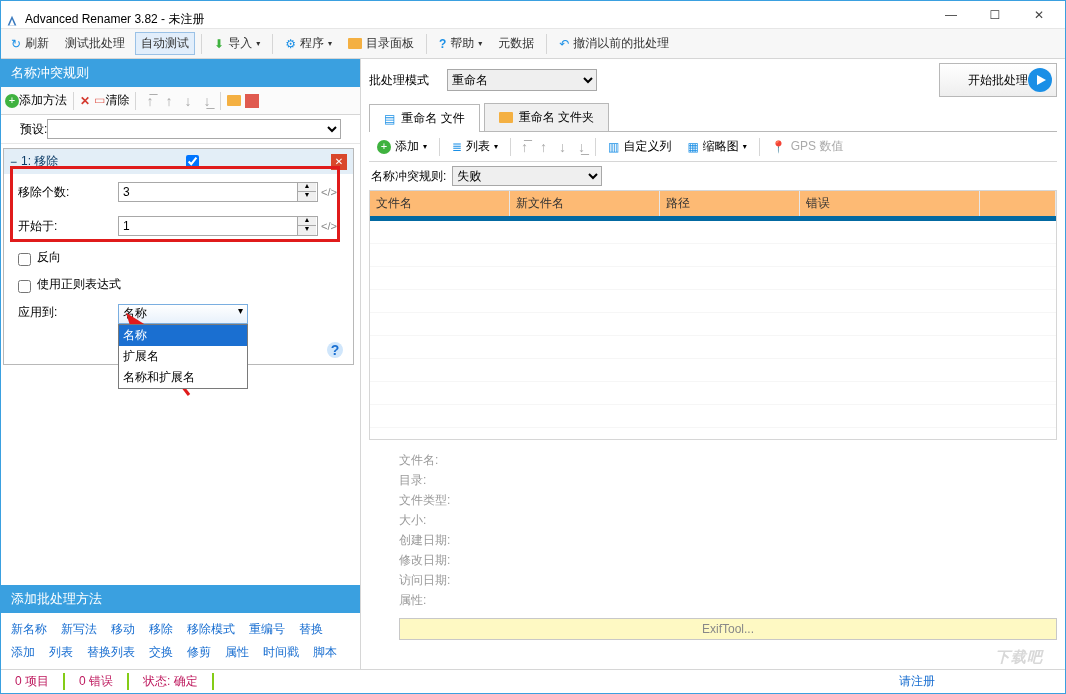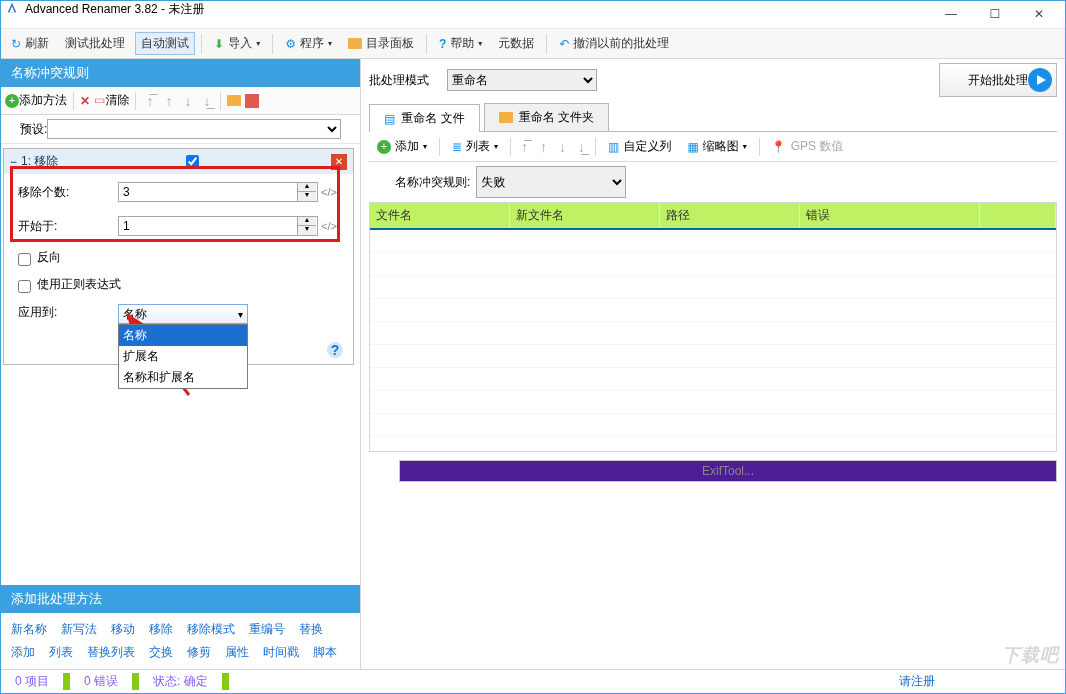--- a/index.html
+++ b/index.html
@@ -1,17 +1,17 @@
 <!DOCTYPE html>
 <html><head>
 <meta charset="utf-8">
 <style>
 * { box-sizing: border-box; margin: 0; padding: 0; font-family: "Microsoft YaHei", "Segoe UI", sans-serif; font-size: 12px; }
 body { width: 1066px; height: 694px; background: #fff; overflow: hidden; position: relative; border: 1px solid #3aa0e0; }
-.titlebar { height: 28px; display: flex; align-items: flex-start; padding: 0 4px; background: #fff; border-bottom: 1px solid #e6e6e6; }
+.titlebar { height: 28px; display: flex; align-items: flex-end; padding: 0 4px; background: #fff; border-bottom: 1px solid #e6e6e6; }
 .titlebar .title { margin-left: 6px; color: #000; }
 .titlebar .winctrl { margin-left: auto; display: flex; }
 .titlebar .winctrl div { width: 44px; height: 26px; text-align: center; line-height: 26px; color: #444; }
 .toolbar { height: 30px; display: flex; align-items: center; padding: 0 4px; gap: 4px; border-bottom: 1px solid #d6d6d6; background: #f7f7f7; }
 .toolbar .tbtn { display: flex; align-items: center; gap: 4px; padding: 3px 6px; color: #333; white-space: nowrap; }
 .toolbar .active { background: #e2eefb; border: 1px solid #9ac1e6; padding: 2px 5px; }
 .toolbar .sep { width: 1px; height: 20px; background: #d6d6d6; margin: 0 2px; }
 .ico { display: inline-block; width: 14px; height: 14px; }
 .content { display: flex; height: calc(100% - 28px - 30px - 24px); }
 .left { width: 360px; border-right: 1px solid #d6d6d6; display: flex; flex-direction: column; }
@@ -26,61 +26,61 @@
 .method-header input[type=checkbox] { margin-left: auto; margin-right: 4px; }
 .method-body { padding: 8px 8px 8px 14px; display: grid; grid-template-columns: 100px 180px 20px 22px; row-gap: 14px; align-items: center; position: relative; }
 .method-body input[type=text] { border: 1px solid #a8a8a8; height: 20px; padding: 0 4px; width: 100%; }
 .spinner { display: flex; flex-direction: column; border: 1px solid #a8a8a8; border-left: none; }
 .spinner div { height: 9px; width: 18px; line-height: 6px; text-align: center; font-size: 7px; border-bottom: 1px solid #a8a8a8; background: #f0f0f0; }
 .spinner div:last-child { border-bottom: none; }
 .code-ico { color: #888; font-size: 11px; text-align: center; }
 .redbox { position: absolute; border: 3px solid #e01b1b; pointer-events: none; }
 .chkrow { padding: 5px 14px; display: flex; align-items: flex-end; gap: 6px; }
 .apply-row { padding: 6px 14px 40px 14px; display: grid; grid-template-columns: 100px 130px 1fr; align-items: start; position: relative; }
-.combo { border: 1px solid #7aaee0; height: 20px; background: linear-gradient(#fff,#e8f1fb); display: flex; align-items: center; padding: 0 4px; position: relative; }
+.combo { border: 1px solid #7aaee0; height: 20px; background: linear-gradient(#fff,#e8f1fb); display: flex; padding: 0 4px; position: relative; }
 .combo::after { content: "▾"; margin-left: auto; font-size: 10px; }
 .dropdown { position: absolute; top: 19px; left: -1px; width: 130px; border: 1px solid #7a7a7a; background: #fff; z-index: 10; }
 .dropdown div { padding: 2px 4px; }
 .dropdown .sel { background: #1a6fd1; color: #fff; }
 .help-ico { position: absolute; right: 10px; bottom: 6px; color: #1a6fd1; font-size: 14px; font-weight: bold; width: 16px; height: 16px; border-radius: 50%; background: #d0e6fb; text-align: center; line-height: 16px; }
 .bottom-links { margin-top: auto; }
 .links-grid { padding: 8px 10px; display: flex; flex-wrap: wrap; gap: 6px 14px; color: #1a6fd1; }
 .links-grid span { cursor: pointer; }
 .right { flex: 1; display: flex; flex-direction: column; padding: 6px 8px 0 8px; }
 .mode-row { display: flex; align-items: center; gap: 18px; height: 30px; }
 .mode-row select { width: 150px; height: 22px; border: 1px solid #a8a8a8; }
 .start-btn { margin-left: auto; display: flex; align-items: center; gap: 0; border: 1px solid #b8b8b8; background: linear-gradient(#fff,#eee); padding: 4px 4px 4px 28px; }
 .play { width: 24px; height: 24px; border-radius: 50%; background: #1a8fe6; display: flex; align-items: center; justify-content: center; }
 .play::after { content: ""; border-left: 9px solid #fff; border-top: 5px solid transparent; border-bottom: 5px solid transparent; margin-left: 2px; }
 .tabs { display: flex; margin-top: 8px; border-bottom: 1px solid #b8b8b8; }
 .tab { padding: 5px 14px; border: 1px solid #b8b8b8; border-bottom: none; margin-right: 4px; background: #f0f0f0; display: flex; align-items: center; gap: 6px; }
 .tab.active { background: #fff; position: relative; top: 1px; }
 .file-toolbar { height: 30px; display: flex; align-items: center; gap: 4px; border-bottom: 1px solid #d6d6d6; padding: 0 2px; }
 .file-toolbar .tbtn { display: flex; align-items: center; gap: 4px; padding: 3px 6px; }
 .file-toolbar .sep { width: 1px; height: 18px; background: #d6d6d6; margin: 0 2px; }
-.conflict-row { display: flex; align-items: center; gap: 6px; padding: 4px 2px; margin-left: 24px; }
-.conflict-row select { width: 150px; height: 32px; border: 1px solid #a8a8a8; }
+.conflict-row { display: flex; align-items: center; gap: 6px; padding: 4px 2px; }
+.conflict-row select { width: 150px; height: 20px; border: 1px solid #a8a8a8; }
 .grid { border: 1px solid #d6d6d6; flex: 0 0 250px; overflow: hidden; }
-.grid-head { display: grid; grid-template-columns: 140px 150px 140px 180px 1fr; background: #bef264; border-bottom: 2px solid #0369a1; }
+.grid-head { display: grid; grid-template-columns: 140px 150px 140px 180px 1fr; background: #fdba74; border-bottom: 5px solid #0369a1; }
 .grid-head div { padding: 4px 6px; border-right: 1px solid #e6e6e6; color: #333; }
 .grid-body { height: 220px; background: repeating-linear-gradient(#fff 0 22px, #fff 22px, #f6f6f6 22px 23px); }
 .info-block { padding: 10px 30px 0 30px; color: #9a9a9a; line-height: 20px; }
-.exif-btn { margin: 8px 0 0 30px; background: #4c1d95; border: 1px solid #c8c8c8; padding: 3px 12px; color: #888; }
+.exif-btn { margin: 8px 0 0 30px; background: #fef9c3; border: 1px solid #c8c8c8; padding: 3px 12px; color: #888; }
 .statusbar { height: 24px; border-top: 1px solid #d6d6d6; display: flex; align-items: center; background: #fff; }
-.statusbar div { padding: 0 14px; border-right: 7px solid #84cc16; color: #8b5cf6; }
+.statusbar div { padding: 0 14px; border-right: 2px solid #84cc16; color: #be185d; }
 .statusbar .reg { margin-left: auto; color: #1a6fd1; border-right: none; padding-right: 130px; }
 .arrow-svg { position: absolute; pointer-events: none; }
 .cursor { position: absolute; width: 16px; height: 20px; pointer-events: none; }
 .cursor::before { content: "↖"; font-size: 16px; color: #000; position: absolute; transform: scaleX(-1); }
 .green-plus { width: 14px; height: 14px; border-radius: 50%; background: #3fb23f; color: #fff; text-align: center; line-height: 13px; font-size: 11px; display: inline-block; }
 .red-x { color: #d43a2f; font-weight: bold; }
 .folder-ico { width: 14px; height: 11px; background: #f4b042; border-radius: 1px; display: inline-block; }
 .disk-ico { width: 14px; height: 14px; background: #e05a4f; display: inline-block; }
 .arrow-gray { color: #aaa; font-size: 14px; padding: 0 4px; }
-.watermark { position: absolute; right: 6px; bottom: 26px; color: #d8d8d8; font-size: 18px; font-style: italic; font-weight: bold; letter-spacing: 1px; }
+.watermark { position: absolute; right: 22px; bottom: 26px; color: #d8d8d8; font-size: 15px; font-style: italic; font-weight: bold; letter-spacing: 1px; }
 </style>
 </head>
 <body>
 
 <div class="titlebar">
   <span class="ico">
     <svg viewBox="0 0 16 16">
         <polygon points="3,13 8,2 13,13" fill="#3a7abf"></polygon>
         <polygon points="5,13 8,6 11,13" fill="#fff"></polygon>
       </svg>
@@ -298,20 +298,30 @@
     <div class="grid">
       <div class="grid-head">
         <div>文件名</div>
         <div>新文件名</div>
         <div>路径</div>
         <div>错误</div>
         <div></div>
       </div>
       <div class="grid-body"></div>
     </div>
+    <div class="info-block">
+      <div>文件名:</div>
+      <div>目录:</div>
+      <div>文件类型:</div>
+      <div>大小:</div>
+      <div>创建日期:</div>
+      <div>修改日期:</div>
+      <div>访问日期:</div>
+      <div>属性:</div>
+    </div>
     <button class="exif-btn">ExifTool...</button>
   </div>
 </div>
 
 <div class="statusbar">
   <div>0 项目</div>
   <div>0 错误</div>
   <div><span>状态:</span> <span>确定</span></div>
   <div class="reg">请注册</div>
 </div>

